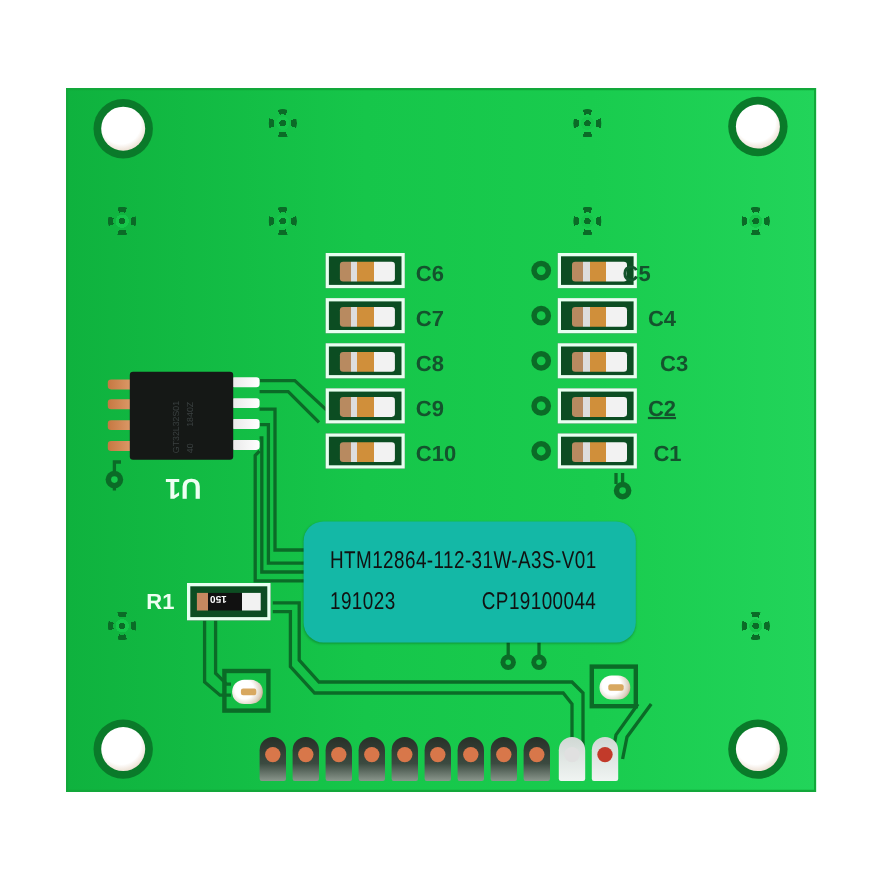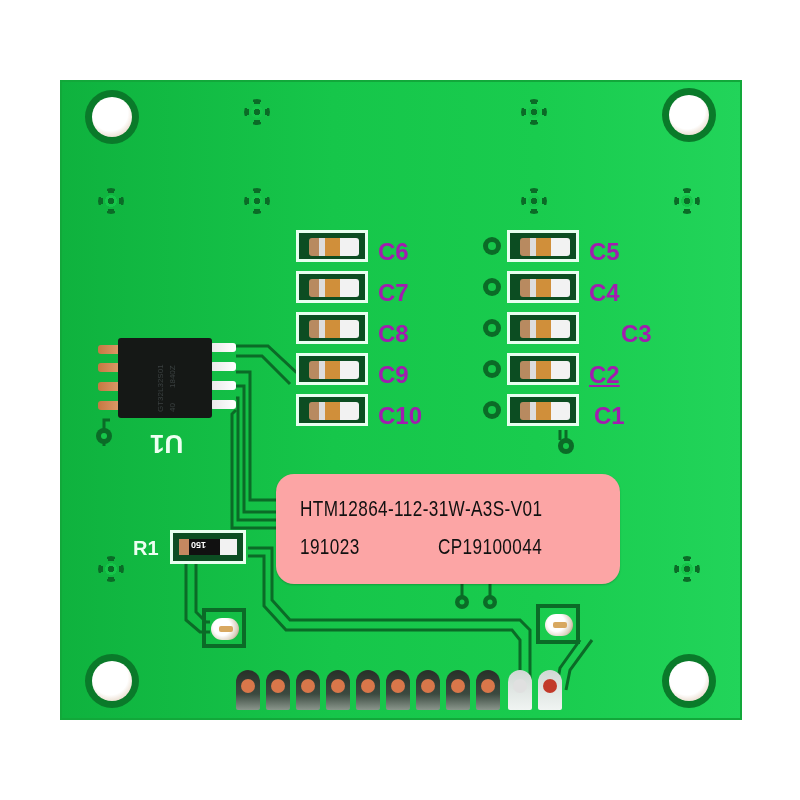--- a/index.html
+++ b/index.html
@@ -3,30 +3,30 @@
 <meta charset="utf-8">
 <style>
   html,body{margin:0;padding:0;background:#ffffff;}
   body{width:800px;height:800px;position:relative;overflow:hidden;font-family:"Liberation Sans",sans-serif;}
   .pcb{position:absolute;left:60px;top:80px;width:682px;height:640px;background:linear-gradient(90deg,#0fb23e 0%,#16c64a 40%,#19cc4e 70%,#22d45a 100%);box-shadow:inset 0 0 0 2px #12a83a;}
   .hole{position:absolute;width:54px;height:54px;border-radius:50%;background:#0a7a2a;}
   .hole::after{content:"";position:absolute;left:7px;top:7px;width:40px;height:40px;border-radius:50%;background:radial-gradient(circle at 45% 40%,#ffffff 55%,#e8d8c8 80%,#9a8470 100%);}
   .via{position:absolute;width:26px;height:26px;border-radius:50%;background:radial-gradient(circle,#0b6b27 0 3px,#16c64a 3px 6px,transparent 6px),conic-gradient(#0b6b27 0 20deg,transparent 20deg 70deg,#0b6b27 70deg 110deg,transparent 110deg 160deg,#0b6b27 160deg 200deg,transparent 200deg 250deg,#0b6b27 250deg 290deg,transparent 290deg 340deg,#0b6b27 340deg 360deg);-webkit-mask:radial-gradient(circle,#000 0 6px,transparent 6px 8px,#000 8px 13px,transparent 13px);mask:radial-gradient(circle,#000 0 6px,transparent 6px 8px,#000 8px 13px,transparent 13px);}
   .cap{position:absolute;width:72px;height:32px;border:3px solid #e8fff0;box-sizing:border-box;background:#0c4d22;}
   .cap .body{position:absolute;left:10px;top:5px;width:50px;height:18px;border-radius:3px;background:linear-gradient(90deg,#b88a60 0 20%,#ddd 20% 32%,#d08f3a 32% 62%,#f2f2f2 62% 100%);}
-  .cap-label{position:absolute;color:#a21caf;font-weight:bold;font-size:24px;letter-spacing:0;}
+  .cap-label{position:absolute;color:#14532d;font-weight:bold;font-size:20px;letter-spacing:0;}
   .pad-dot{position:absolute;width:18px;height:18px;border-radius:50%;background:#0b6b27;}
   .pad-dot::after{content:"";position:absolute;left:5px;top:5px;width:8px;height:8px;border-radius:50%;background:#16c64a;}
   .ic{position:absolute;left:118px;top:338px;width:94px;height:80px;background:#151816;border-radius:3px;}
   .ic-text{position:absolute;color:#3a4040;font-size:8px;transform:rotate(-90deg);transform-origin:left top;white-space:nowrap;}
   .pin{position:absolute;width:26px;height:9px;border-radius:3px;}
   .pin.l{background:linear-gradient(90deg,#c67842,#e0a070);}
   .pin.r{background:linear-gradient(90deg,#e8e8e8,#ffffff);}
   .silk{position:absolute;color:#eefff2;font-weight:bold;}
-  .label{position:absolute;left:276px;top:474px;width:344px;height:110px;background:#fca5a5;border-radius:18px;box-shadow:0 1px 2px rgba(0,0,0,0.2);}
+  .label{position:absolute;left:276px;top:474px;width:302px;height:110px;background:#14b8a6;border-radius:18px;box-shadow:0 1px 2px rgba(0,0,0,0.2);}
   .label-line{position:absolute;font-family:"Liberation Sans Narrow","Liberation Sans",sans-serif;color:#111;font-size:22px;transform:scaleX(0.78);transform-origin:left center;white-space:nowrap;letter-spacing:0.5px;}
   .res{position:absolute;left:170px;top:530px;width:76px;height:34px;border:3px solid #e8fff0;box-sizing:border-box;background:#0c4d22;}
   .res .body{position:absolute;left:6px;top:6px;width:58px;height:16px;background:linear-gradient(90deg,#c68860 0 18%,#111 18% 70%,#f2f2f2 70%);}
   .res .code{position:absolute;left:18px;top:7px;color:#ffffff;font-size:9px;font-weight:bold;transform:rotate(180deg);}
   .tp{position:absolute;width:44px;height:40px;border:4px solid #0b6b27;box-sizing:border-box;}
   .tp .solder{position:absolute;left:5px;top:6px;width:28px;height:22px;border-radius:11px;background:radial-gradient(circle at 40% 40%,#ffffff 40%,#dcd0bf 70%,#a06a40 100%);}
   .tp .solder::after{content:"";position:absolute;left:8px;top:8px;width:14px;height:6px;background:#d8a860;border-radius:2px;}
   .header-pin{position:absolute;top:670px;width:24px;height:40px;border-radius:12px 12px 2px 2px;background:linear-gradient(180deg,#283028 0%,#3b4a40 60%,#8a968c 100%);}
   .header-pin::after{content:"";position:absolute;left:5px;top:9px;width:14px;height:14px;border-radius:50%;background:#d8774a;}
   .header-pin.white{background:linear-gradient(180deg,#d0d8d4,#f0f4f2);}
@@ -121,23 +121,23 @@
   </div>
 <div class="cap" style="left:507px;top:312px;">
     <div class="body"></div>
   </div>
 <div class="cap" style="left:507px;top:353px;">
     <div class="body"></div>
   </div>
 <div class="cap" style="left:507px;top:394px;">
     <div class="body"></div>
   </div>
-<span class="cap-label" style="left:589px;top:238px;">C5</span>
+<span class="cap-label" style="left:566px;top:238px;">C5</span>
 <span class="cap-label" style="left:589px;top:279px;">C4</span>
-<span class="cap-label" style="left:621px;top:320px;">C3</span>
+<span class="cap-label" style="left:600px;top:320px;">C3</span>
 <span class="cap-label" style="left:589px;top:361px;text-decoration:underline;">C2</span>
 <span class="cap-label" style="left:594px;top:402px;">C1</span>
 
 <div class="pin l" style="left:98px;top:345px;"></div>
 <div class="pin l" style="left:98px;top:363px;"></div>
 <div class="pin l" style="left:98px;top:382px;"></div>
 <div class="pin l" style="left:98px;top:401px;"></div>
 <div class="pin r" style="left:210px;top:343px;"></div>
 <div class="pin r" style="left:210px;top:362px;"></div>
 <div class="pin r" style="left:210px;top:381px;"></div>

